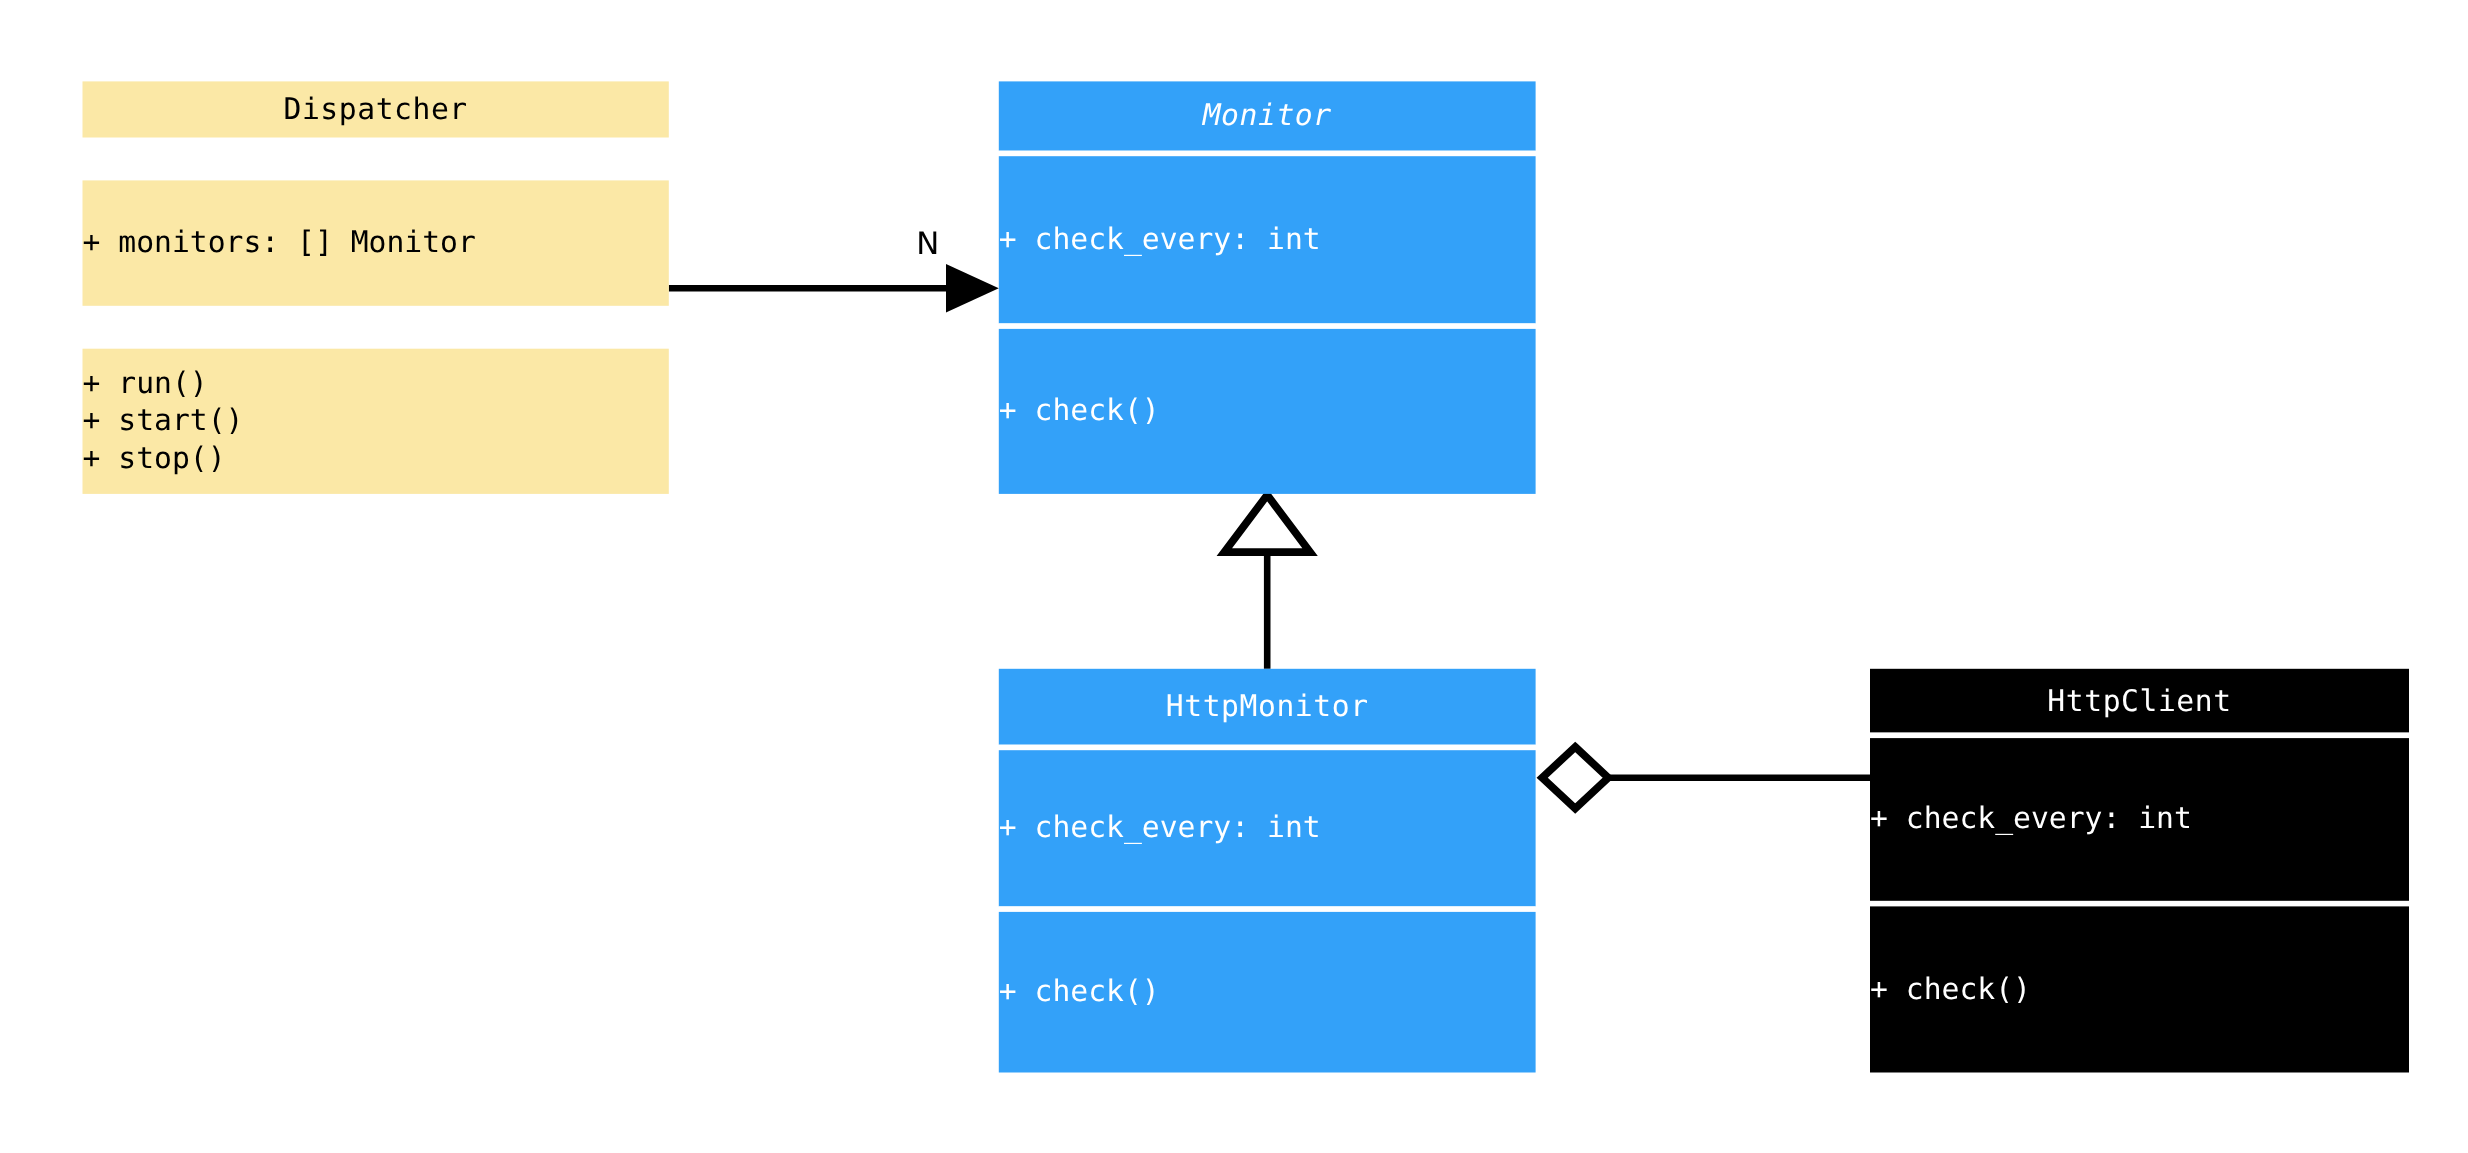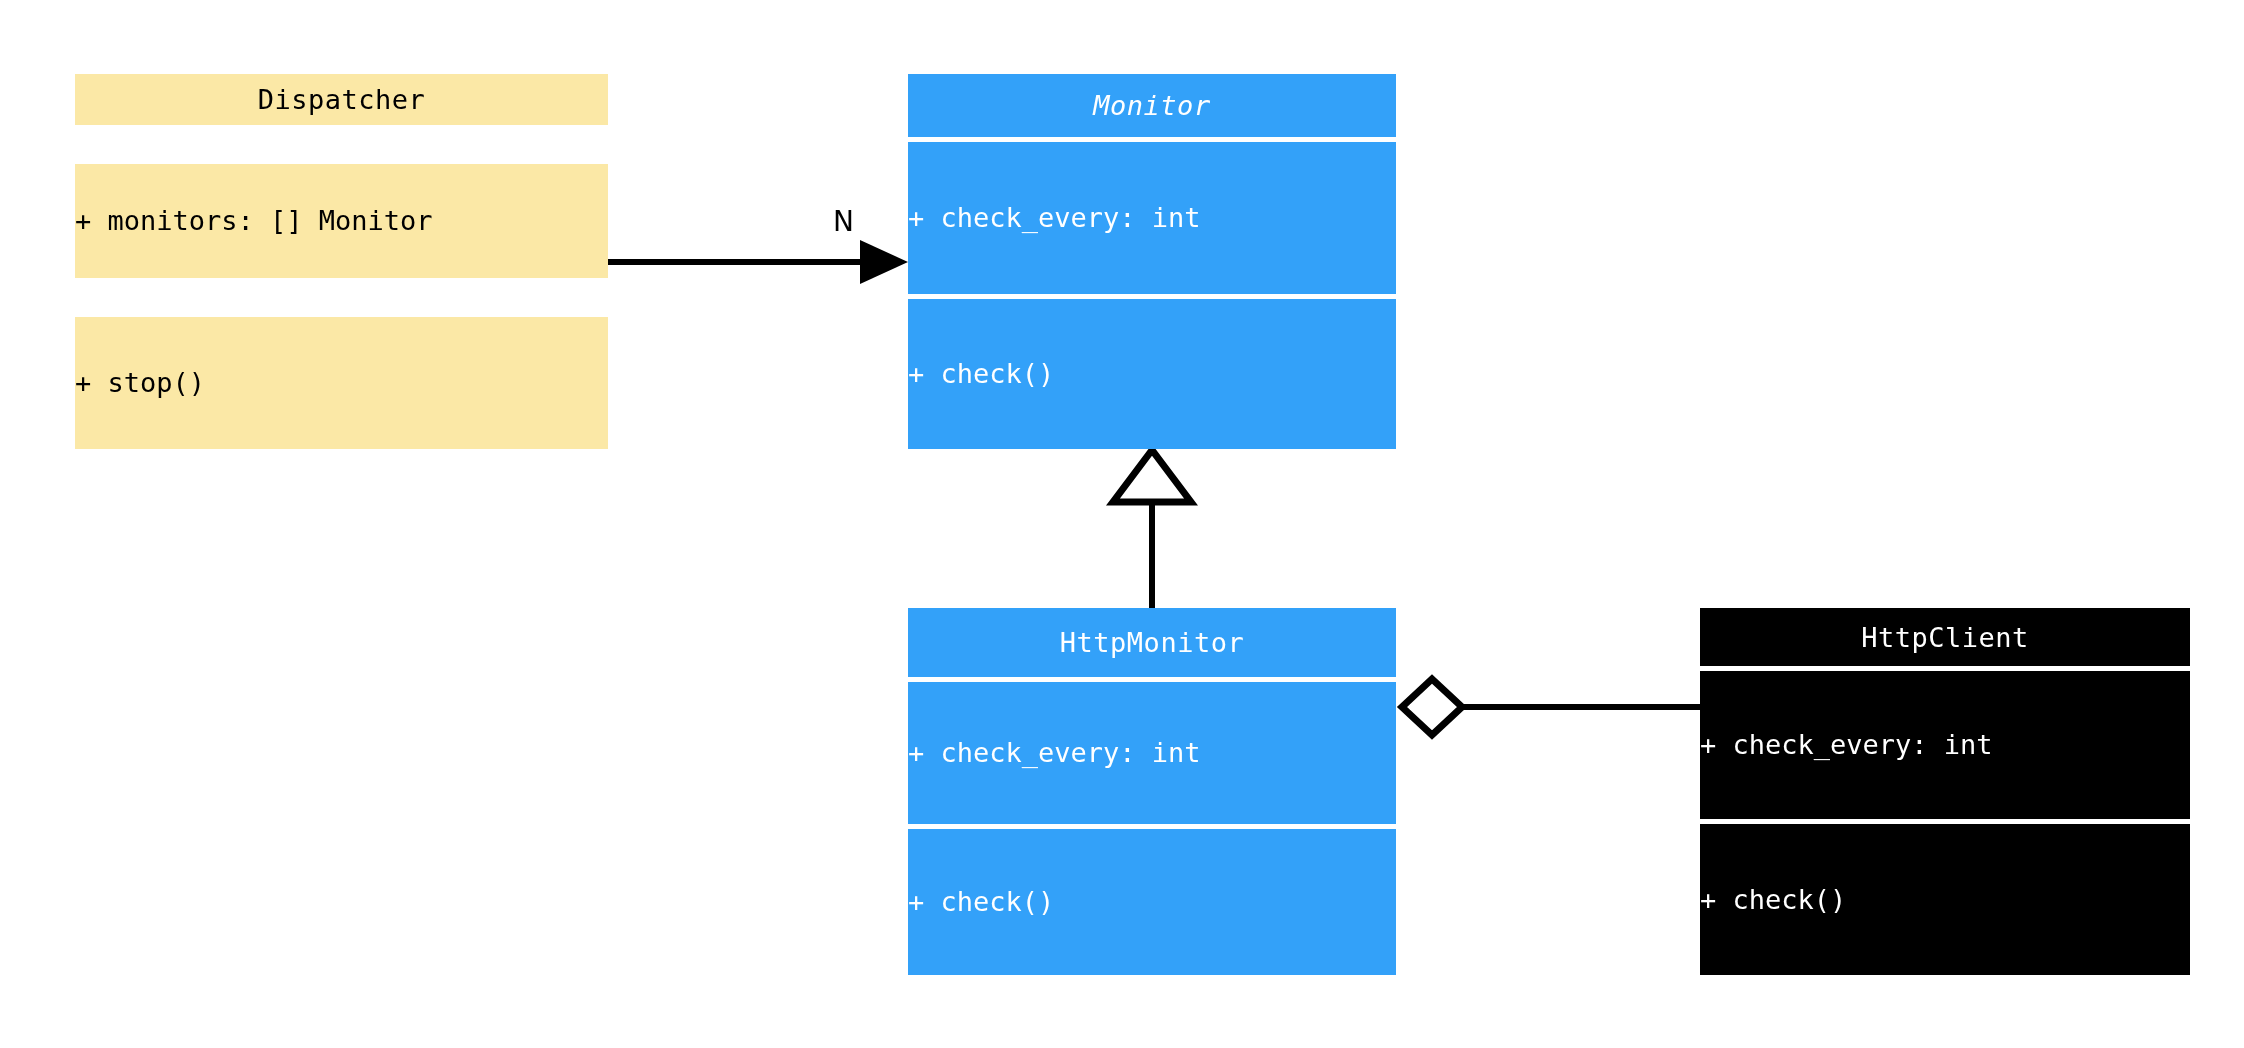--- a/index.html
+++ b/index.html
@@ -123,20 +123,22 @@
   <div class="edge-label" style="left:833px; top:205px;">N</div>
 
   <div class="uml-class theme-yellow" style="left:75px; top:74px; width:533px; height:375px;gap:17px;">
     <div class="uml-row uml-title" style="height:63px;">Dispatcher</div>
     <div class="gap"></div>
     <div class="uml-row uml-members" style="height:140px;">
       <div class="member-line">+ monitors: [] Monitor</div>
     </div>
     <div class="gap"></div>
     <div class="uml-row uml-members" style="height:162px;">
+      <div class="member-line">+ run()</div>
+      <div class="member-line">+ start()</div>
       <div class="member-line">+ stop()</div>
     </div>
   </div>
 
   <div class="uml-class theme-blue" style="left:908px; top:74px; width:488px; height:375px;">
     <div class="uml-row uml-title abstract" style="height:63px;">Monitor</div>
     <div class="gap"></div>
     <div class="uml-row uml-members" style="height:152px;">
       <div class="member-line">+ check_every: int</div>
     </div>

